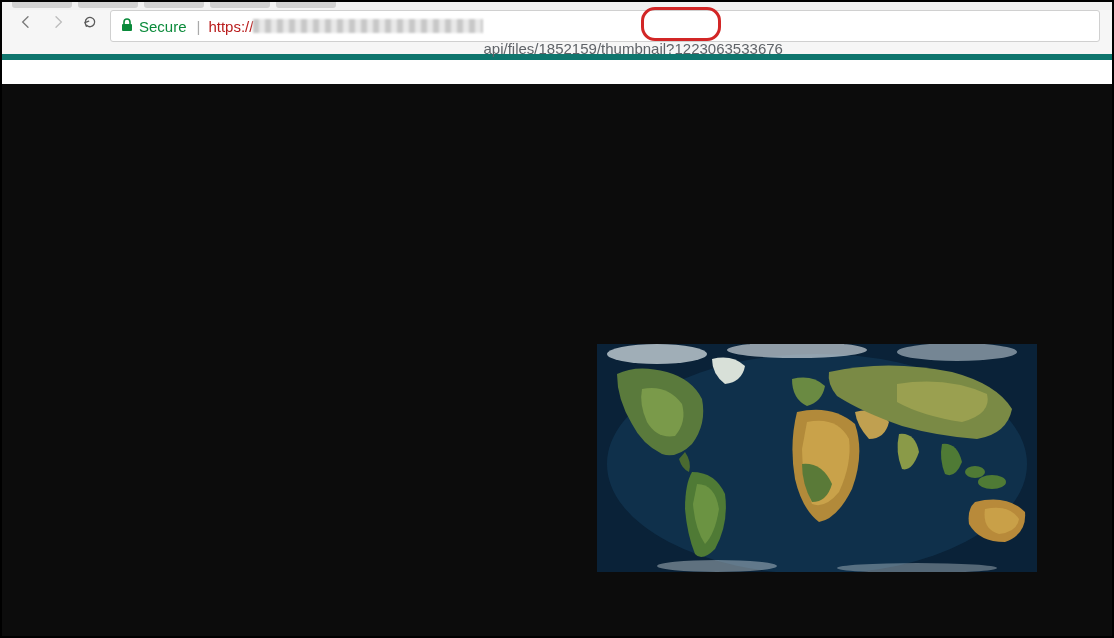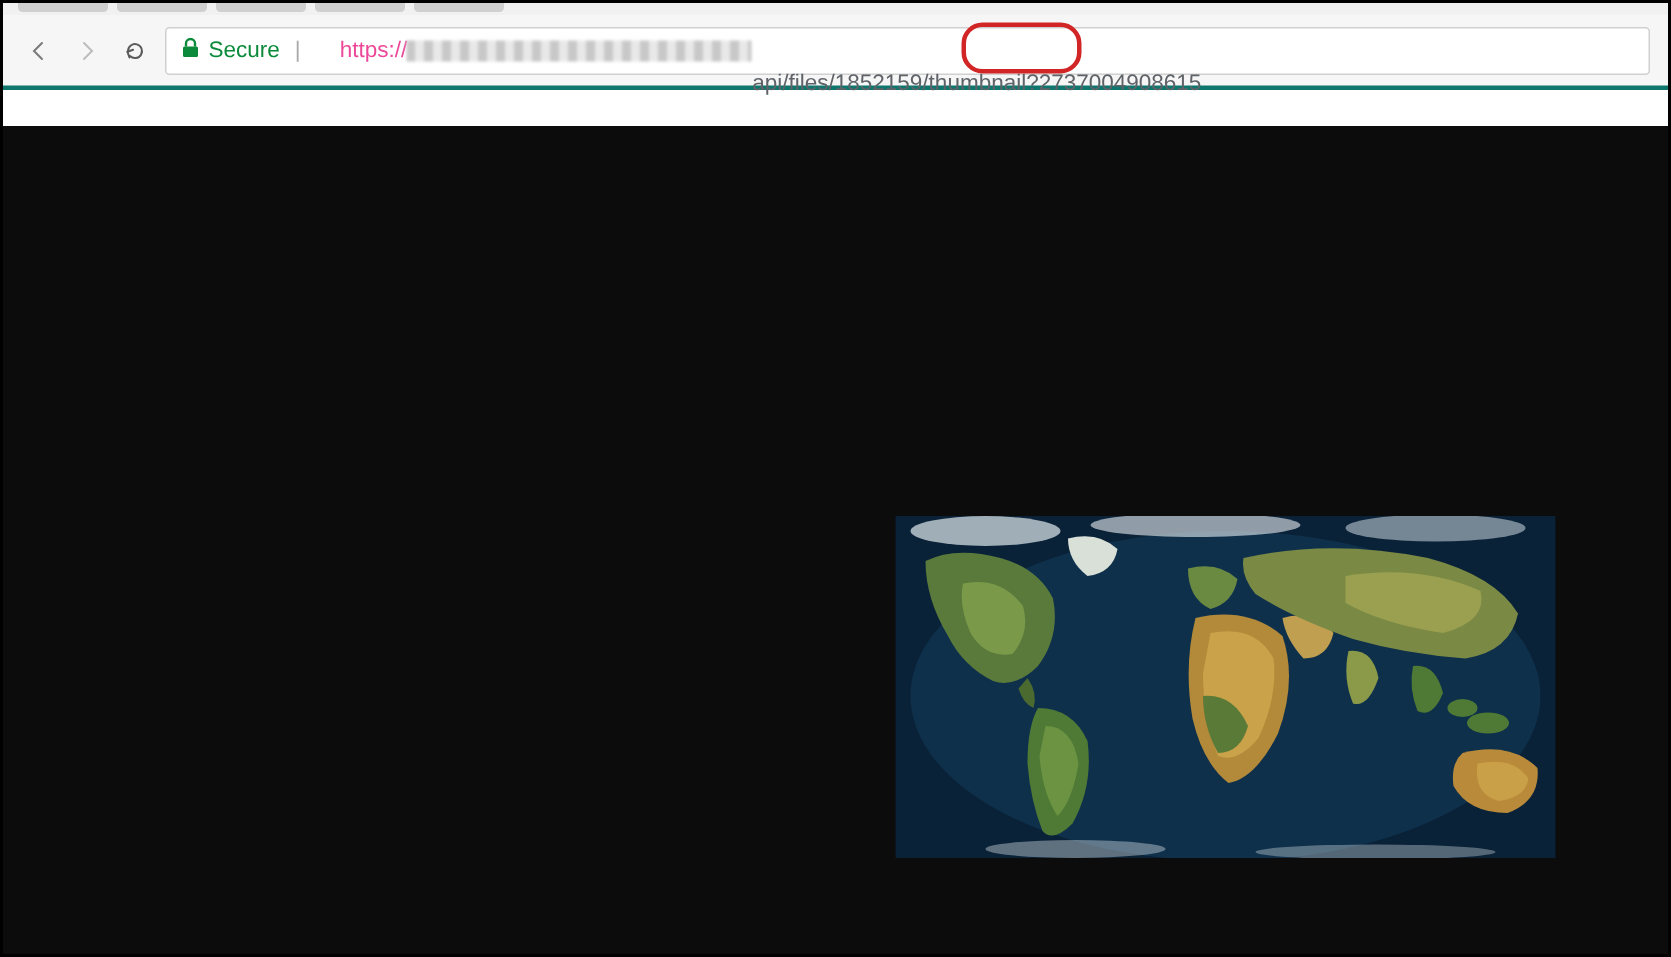--- a/index.html
+++ b/index.html
@@ -25,23 +25,22 @@
     .tab-stub {
       width: 60px;
       height: 6px;
       background: #d0d0d0;
       border-radius: 0 0 3px 3px;
     }
     .toolbar {
       height: 50px;
       background: #f6f6f6;
       display: flex;
-      align-items: center;
       padding: 0 12px;
-      border-bottom: 3px solid #0f766e;
+      border-bottom: 6px solid #0f766e;
       gap: 8px;
     }
     .nav-btn {
       width: 24px;
       height: 24px;
       display: flex;
       align-items: center;
       justify-content: center;
       cursor: pointer;
     }
@@ -66,21 +65,21 @@
       margin-right: 6px;
     }
     .secure-label {
       color: #0a8a3a;
       margin-right: 10px;
     }
     .url-sep {
       color: #aaa;
       margin-right: 8px;
     }
-    .url-part-scheme { color: #ec4899; margin-left: 18px; }
+    .url-part-scheme { color: #b91c1c; }
     .url-part-obscured {
       display: inline-block;
       width: 230px;
       height: 14px;
       background: repeating-linear-gradient(90deg,#c8c8c8 0 6px,#e8e8e8 6px 12px);
       filter: blur(1px);
       vertical-align: middle;
     }
     .url-part-path { color: #5f6368; margin-top: 44px; }
     .highlight-circle {
@@ -154,21 +153,21 @@
         <rect x="1" y="6" width="10" height="7" rx="1" fill="#0a8a3a"></rect>
         <path d="M3 6 V4 a3 3 0 0 1 6 0 V6" stroke="#0a8a3a" stroke-width="1.6" fill="none"></path>
       </svg>
     </span>
     <span class="secure-label">Secure</span>
     <span class="url-sep">|</span>
     <span class="url-part-scheme">https://</span>
     <span class="url-part-obscured"></span>
     <span class="url-part-path">api/files/</span>
     <span class="url-part-path">1852159</span>
-    <span class="url-part-path">/thumbnail?2737004908615</span>
+    <span class="url-part-path">/thumbnail?1223063533676</span>
     <div class="highlight-circle"></div>
   </div>
 </div>
 
 <div class="top-gap"></div>
 
 <div class="content-area">
   <div class="thumbnail-image">
     <svg class="world-map" viewBox="0 0 440 228">
       <rect width="440" height="228" fill="#0a2238"></rect>

